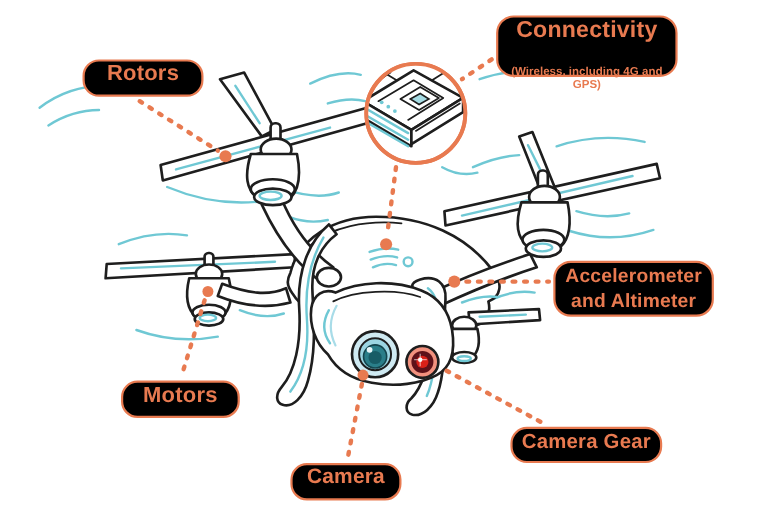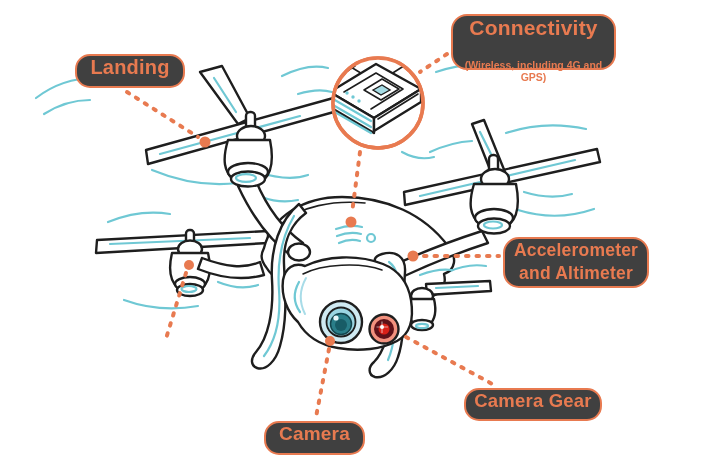--- a/index.html
+++ b/index.html
@@ -18,21 +18,21 @@
   .ln{stroke:var(--outline);stroke-width:2.4;fill:none;stroke-linecap:round;stroke-linejoin:round;}
   .fw{fill:#ffffff;stroke:var(--outline);stroke-width:2.4;stroke-linejoin:round;}
   .thin{stroke-width:1.6;}
   .tl{stroke:var(--teal);stroke-width:2.2;fill:none;stroke-linecap:round;}
   .tl-light{stroke:#A8DCE8;stroke-width:2;fill:none;stroke-linecap:round;}
   .dash{stroke:var(--accent-orange);stroke-width:4;fill:none;stroke-dasharray:2.5 8;stroke-linecap:round;}
   .dot{fill:var(--accent-orange);}
   .mag{fill:#ffffff;stroke:var(--accent-orange);stroke-width:3.5;}
   
   .label{
-    position:absolute;box-sizing:border-box;background:#404040;
+    position:absolute;box-sizing:border-box;background:#000000;
     border:2.5px solid var(--accent-orange);border-radius:15px;
     color:var(--accent-orange);font-weight:bold;
     display:flex;flex-direction:column;align-items:center;justify-content:space-between;
     text-align:center;line-height:1.15;letter-spacing:.2px;
   }
   .label .sub{font-weight:bold;font-size:10.5px;margin-top:19px;letter-spacing:0;}
   #label-rotors{left:75px;top:54px;width:110px;height:34px;font-size:20px;}
   #label-connectivity{left:451px;top:14px;width:165px;height:56px;font-size:21px;border-radius:16px;}
   #label-accelerometer{left:503px;top:237px;width:146px;height:51px;font-size:17.5px;border-radius:16px;line-height:1.3;padding:0 22px;}
   #label-motors{left:110px;top:346px;width:108px;height:34px;font-size:20px;}
@@ -197,32 +197,35 @@
       <circle class="dot" cx="413" cy="256" r="5.5"></circle>
       <line class="dash" x1="186" y1="273" x2="165" y2="342"></line>
       <circle class="dot" cx="189" cy="265" r="5"></circle>
       <line class="dash" x1="329" y1="349" x2="316" y2="417"></line>
       <circle class="dot" cx="330" cy="341" r="5"></circle>
       <line class="dash" x1="406" y1="337" x2="496" y2="386"></line>
     </g>
   </svg>
 
   <div class="label" id="label-rotors">
-    <span>Landing</span>
+    <span>Rotors</span>
   </div>
 
   <div class="label" id="label-connectivity">
     <span>Connectivity</span>
     <span class="sub">(Wireless, including 4G and GPS)</span>
   </div>
 
   <div class="label" id="label-accelerometer">
     <span>Accelerometer and Altimeter</span>
   </div>
 
+  <div class="label" id="label-motors">
+    <span>Motors</span>
+  </div>
 
   <div class="label" id="label-camera">
     <span>Camera</span>
   </div>
 
   <div class="label" id="label-landing-gear">
     <span>Camera Gear</span>
   </div>
 
 </div>

